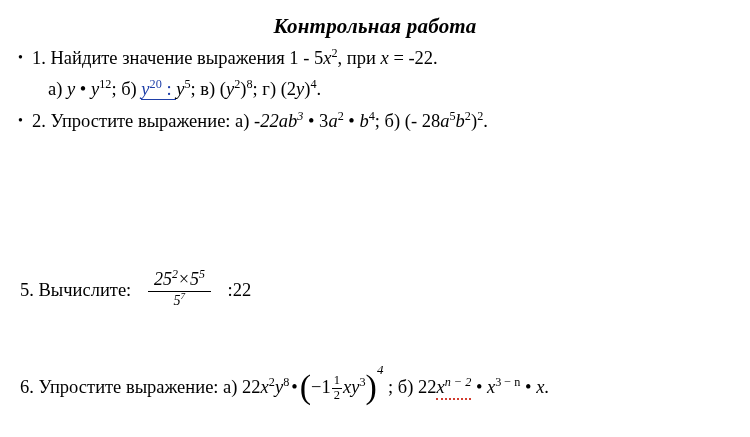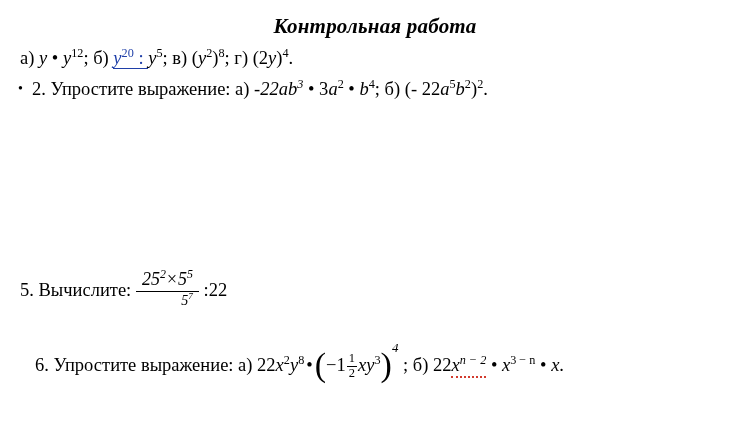--- a/index.html
+++ b/index.html
@@ -51,27 +51,28 @@
     font-size: 0.66em;
     vertical-align: super;
     line-height: 0;
   }
   .ulink {
     color: #1f3fa8;
     border-bottom: 1px solid #1f3fa8;
   }
   .indent {
     padding-left: 2px;
+    margin-left: 28px;
   }
   
   .frac {
     display: inline-block;
     vertical-align: middle;
-    text-align: right;
-    margin: 0 0;
+    text-align: center;
+    margin: 0 12px;
     position: relative;
     top: -1px;
   }
   .frac .num {
     display: block;
     padding: 0 6px 1px 6px;
     border-bottom: 1.4px solid #000;
     font-style: italic;
     font-size: 18px;
   }
@@ -88,24 +89,23 @@
     font-size: 18.5px;
     white-space: nowrap;
   }
   .row5 .lead {
     display: inline-block;
     vertical-align: middle;
   }
   .row6 {
     position: absolute;
     left: 20px;
-    top: 348px;
+    top: 370px;
     font-size: 18.5px;
     white-space: nowrap;
-    margin-left: 15px;
   }
   
   .sfrac {
     display: inline-block;
     vertical-align: middle;
     text-align: center;
     font-size: 12.5px;
     line-height: 1.05;
     margin: 0 1px;
     position: relative;
@@ -145,28 +145,31 @@
     padding: 0 2px;
   }
 </style>
 </head>
 <body>
 
 <div class="page">
 
   <div class="doc-title">Контрольная работа</div>
 
+  <div class="line">
+    <span class="bullet"></span><span>1. Найдите значение выражения 1 - 5</span><span class="ital">x</span><sup>2</sup><span>, при </span><span class="ital">x</span><span> = -22.</span>
+  </div>
 
 
   <div class="line indent">
     <span>а) </span><span class="ital">y</span><span> • </span><span class="ital">y</span><sup>12</sup><span>; </span><span>б) </span><span class="ulink"><span class="ital">y</span><sup>20</sup><span> : </span></span><span class="ital">y</span><sup>5</sup><span>; </span><span>в) (</span><span class="ital">y</span><sup>2</sup><span>)</span><sup>8</sup><span>; </span><span>г) (2</span><span class="ital">y</span><span>)</span><sup>4</sup><span>.</span>
   </div>
 
   <div class="line">
-    <span class="bullet"></span><span>2. Упростите выражение: а) </span><span class="ital">-22ab</span><sup class="ital">3</sup><span> • 3</span><span class="ital">a</span><sup>2</sup><span> • </span><span class="ital">b</span><sup>4</sup><span>; б) (- 22</span><span class="ital">a</span><sup>5</sup><span class="ital">b</span><sup>2</sup><span>)</span><sup>2</sup><span>.</span>
+    <span class="bullet"></span><span>2. Упростите выражение: а) </span><span class="ital">-22ab</span><sup class="ital">3</sup><span> • 3</span><span class="ital">a</span><sup>2</sup><span> • </span><span class="ital">b</span><sup>4</sup><span>; б) (- 28</span><span class="ital">a</span><sup>5</sup><span class="ital">b</span><sup>2</sup><span>)</span><sup>2</sup><span>.</span>
   </div>
 
 
   <div class="row5">
     <span class="lead">5. Вычислите:</span>
     <span class="frac">
       <span class="num"><span>25</span><sup>2</sup><span>×</span><span>5</span><sup>5</sup></span>
       <span class="den"><span>5</span><sup>7</sup></span>
     </span>
     <span class="lead">:22</span>

